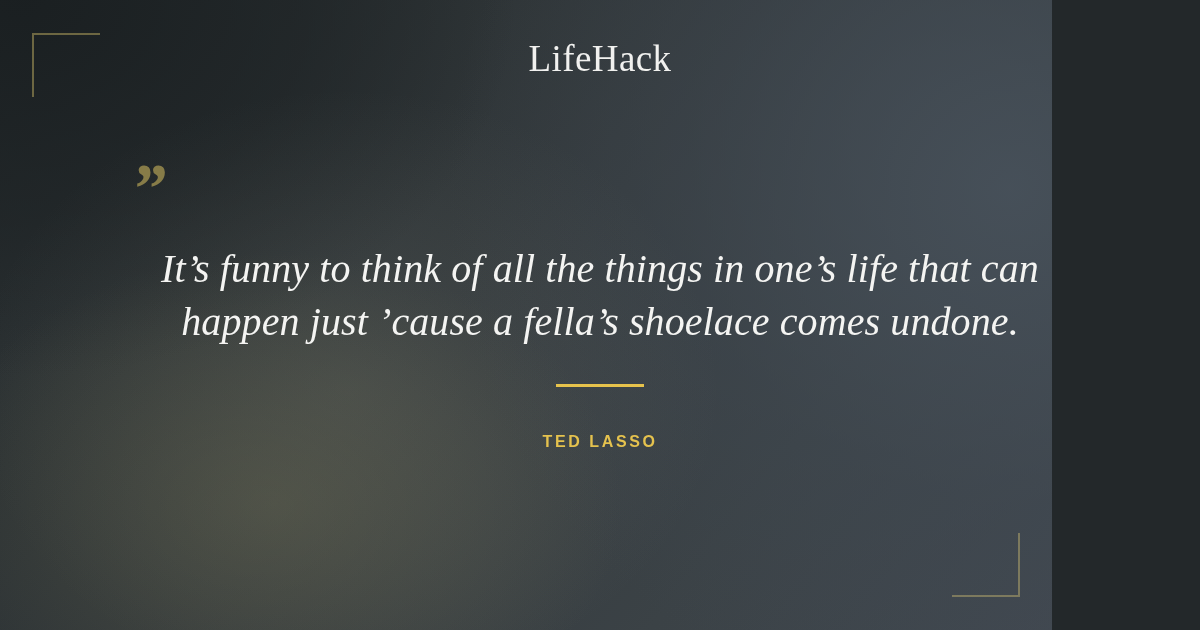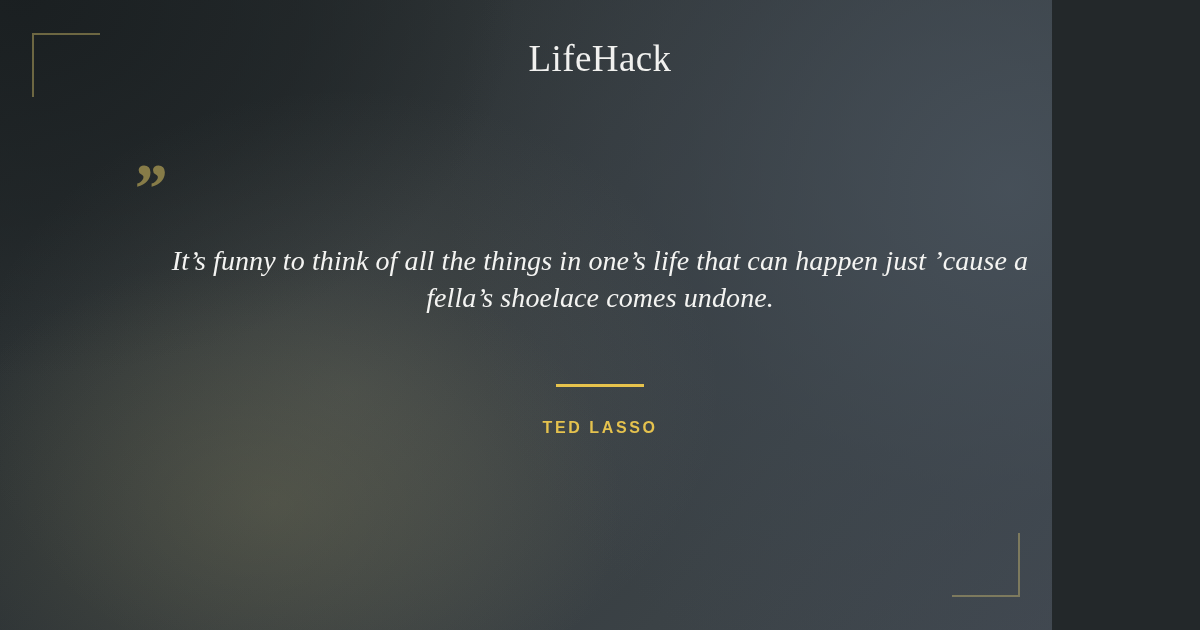--- a/index.html
+++ b/index.html
@@ -75,39 +75,39 @@
 
   #quote-text {
     position: absolute;
     top: 74px;
     left: 140px;
     width: 920px;
     text-align: center;
     font-family: "Liberation Serif", "DejaVu Serif", serif;
     font-style: italic;
     font-weight: 400;
-    font-size: 28px;
+    font-size: 40px;
     line-height: 1.33;
     color: #f4f4f2;
     letter-spacing: 0.1px;
   }
 
   
   #divider {
     position: absolute;
     top: 384px;
     left: 556px;
     width: 88px;
     height: 3px;
     background: #e7c34c;
   }
 
   #attribution {
     position: absolute;
-    top: 420px;
+    top: 434px;
     left: 0;
     width: 1200px;
     text-align: center;
     font-family: "Liberation Sans", sans-serif;
     font-size: 16px;
     font-weight: 700;
     letter-spacing: 2.6px;
     color: #e5c24e;
     line-height: 1;
   }

